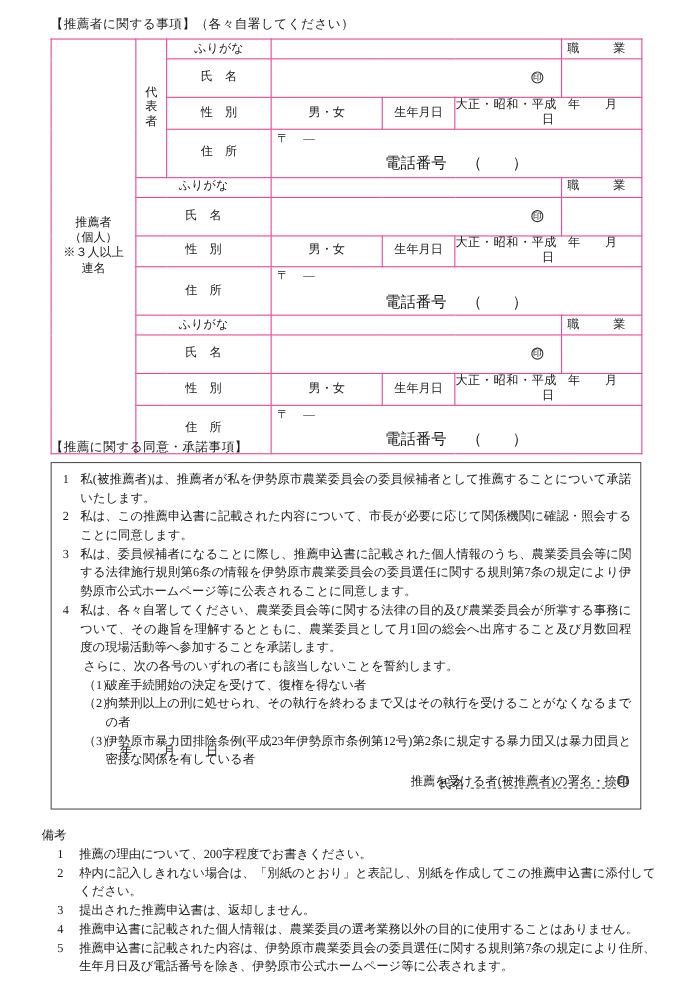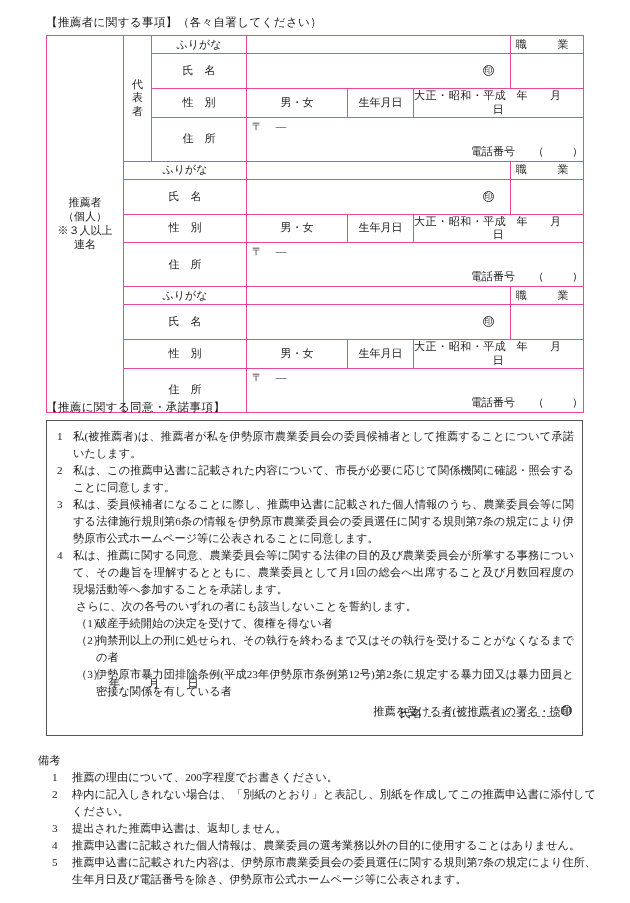--- a/index.html
+++ b/index.html
@@ -105,22 +105,22 @@
   }
   .zip {
     position: absolute;
     left: 5px; top: 2px;
     font-size: 10.5px;
     white-space: nowrap;
   }
   .tel {
     position: absolute;
     left: 0; right: 0; bottom: 2px;
-    text-align: right;
-    font-size: 11px;
+    text-align: center;
+    font-size: 14px;
     white-space: nowrap;
   }
   .tel .paren { letter-spacing: 0; padding-left: 18px; }
   .tel .paren i { font-style: normal; padding: 0 14px; }
 
   .era { letter-spacing: 0.05em; }
   .era .ymd { padding-left: 10px; }
   .era .ymd b { font-weight: normal; padding: 0 11px; }
 
   
@@ -369,21 +369,21 @@
         <div class="clause-text">私は、この推薦申込書に記載された内容について、市長が必要に応じて関係機関に確認・照会することに同意します。</div>
       </div>
 
       <div class="clause-row">
         <div class="clause-num">3</div>
         <div class="clause-text">私は、委員候補者になることに際し、推薦申込書に記載された個人情報のうち、農業委員会等に関する法律施行規則第6条の情報を伊勢原市農業委員会の委員選任に関する規則第7条の規定により伊勢原市公式ホームページ等に公表されることに同意します。</div>
       </div>
 
       <div class="clause-row">
         <div class="clause-num">4</div>
-        <div class="clause-text">私は、推薦に関する同意、農業委員会等に関する法律の目的及び農業委員会が所掌する事務について、その趣旨を理解するとともに、農業委員として月1回の総会へ出席すること及び月数回程度の現場活動等へ参加することを承諾します。</div>
+        <div class="clause-text">私は、各々自署してください、農業委員会等に関する法律の目的及び農業委員会が所掌する事務について、その趣旨を理解するとともに、農業委員として月1回の総会へ出席すること及び月数回程度の現場活動等へ参加することを承諾します。</div>
       </div>
 
       <div class="clause">
         <span class="sub-indent">さらに、次の各号のいずれの者にも該当しないことを誓約します。</span>
       </div>
 
       <div class="sub-row">
         <div class="sub-num">（1）</div>
         <div class="sub-text">破産手続開始の決定を受けて、復権を得ない者</div>
       </div>

